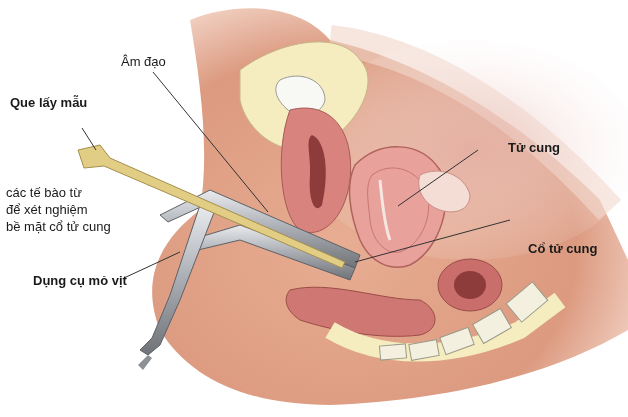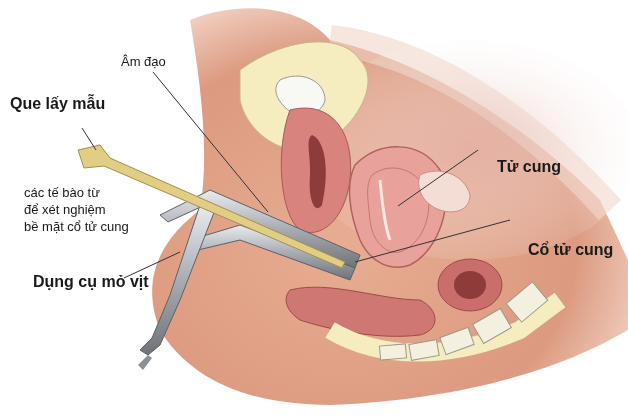--- a/index.html
+++ b/index.html
@@ -1,19 +1,19 @@
 <!DOCTYPE html>
 <html><head>
 <meta charset="utf-8">
 <style>
   html, body { margin:0; padding:0; background:#ffffff; }
   body { width:628px; height:417px; overflow:hidden; position:relative; font-family:"Liberation Sans", sans-serif; }
   #stage { position:absolute; left:0; top:0; width:608px; height:417px; }
   .label { position:absolute; color:#1a1a1a; white-space:nowrap; line-height:1; }
-  .bold { font-weight:bold; font-size:16px; }
+  .bold { font-weight:bold; font-size:13px; }
   .reg { font-weight:normal; font-size:13px; }
   .multi { white-space:normal; line-height:17px; width:160px; }
   .multi span { display:block; }
 </style>
 </head>
 <body>
 
 <div id="stage">
   <svg width="628" height="417" viewBox="0 0 628 417">
     <defs>
@@ -83,21 +83,21 @@
       <line x1="153" y1="72" x2="268" y2="212"></line>
       <line x1="82" y1="128" x2="96" y2="150"></line>
       <line x1="124" y1="278" x2="180" y2="252"></line>
       <line x1="478" y1="150" x2="398" y2="206"></line>
       <line x1="510" y1="220" x2="355" y2="262"></line>
     </g>
   </svg>
 
   <div class="label reg" style="left:121px;top:55px;">Âm đạo</div>
   <div class="label bold" style="left:10px;top:96px;">Que lấy mẫu</div>
-  <div class="label reg multi" style="left:24px;top:184px;">
+  <div class="label reg multi" style="left:6px;top:184px;">
     <span>các tế bào từ</span>
     <span>để xét nghiệm</span>
     <span>bề mặt cổ tử cung</span>
   </div>
   <div class="label bold" style="left:10px;top:274px;padding-left:23px;">Dụng cụ mỏ vịt</div>
-  <div class="label bold" style="left:497px;top:141px;margin-top:18px;">Tử cung</div>
+  <div class="label bold" style="left:508px;top:141px;">Tử cung</div>
   <div class="label bold" style="left:528px;top:213px;margin-top:29px;">Cổ tử cung</div>
 </div>
 
 </body></html>

